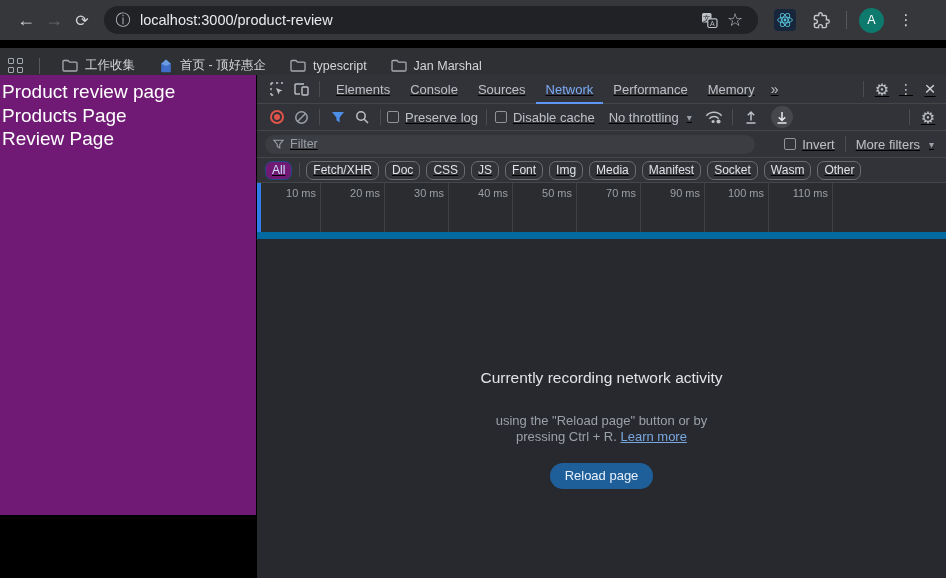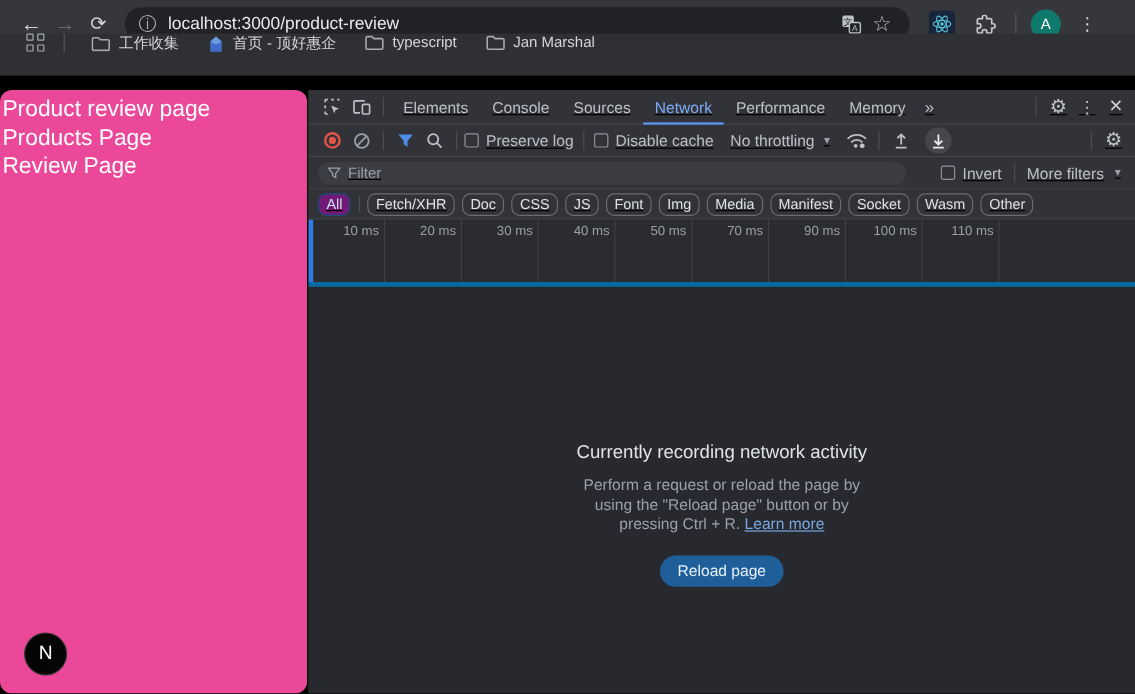--- a/index.html
+++ b/index.html
@@ -22,30 +22,30 @@
   .star { color:#bdc1c6; font-size:18px; }
   .ext-area { display:flex; align-items:center; margin-left:16px; gap:12px; }
   .react-chip { width:22px; height:22px; border-radius:4px; background:#17263a;
     display:flex; align-items:center; justify-content:center; }
   .tb-sep { width:1px; height:18px; background:#55575b; }
   .avatar { width:25px; height:25px; border-radius:50%; background:#0e7a6d; color:#fff;
     font-size:12.5px; display:flex; align-items:center; justify-content:center; }
   .kebab { color:#d2d4d7; font-size:15px; width:20px; text-align:center; letter-spacing:0; }
 
   
-  .bookmarks-bar { position:absolute; left:0; top:28px; width:946px; height:35px;
-    background:#2f3034; display:flex; align-items:flex-start; padding:0 16px; }
+  .bookmarks-bar { position:absolute; left:0; top:48px; width:946px; height:35px;
+    background:#2f3034; display:flex; align-items:center; padding:0 2px; }
   .apps-grid { display:grid; grid-template-columns:6px 6px; grid-gap:3px; margin:0 6px; }
   .apps-grid span { width:6px; height:6px; border:1.4px solid #a6aab0; border-radius:1px; }
   .bm-sep { width:1px; height:16px; background:#55575b; margin:0 10px; }
   .bm-item { display:flex; align-items:center; gap:7px; margin:0 12px; }
   .bm-label { color:#d3d5d8; font-size:12.5px; white-space:nowrap; }
 
   
-  .page-pane { position:absolute; left:0; top:75px; width:256px; height:503px; background:#ec4899; overflow:hidden;border-radius:10px; }
+  .page-pane { position:absolute; left:0; top:75px; width:256px; height:440px; background:#701a75; overflow:hidden; }
   .page-line { color:#fff; font-size:19px; line-height:23.5px; padding-left:2px; white-space:nowrap; }
   .page-pane .first { padding-top:5px; }
   .next-logo { position:absolute; left:20px; top:452px; width:36px; height:36px; border-radius:50%;
     background:#050505; border:1px solid #3a3a3a; color:#fff; font-size:16px;
     display:flex; align-items:center; justify-content:center; }
 
   
   .devtools { position:absolute; left:256px; top:75px; width:690px; height:503px;
     background:#28292e; display:flex; flex-direction:column; border-left:1px solid #000; }
   .dt-row { display:flex; align-items:center; background:#323338; border-bottom:1px solid #45464a; flex:0 0 auto;text-decoration:underline; }
@@ -73,21 +73,21 @@
   .filter-pill { height:19px; flex:0 0 490px; background:#3b3d42; border-radius:10px;
     display:flex; align-items:center; padding:0 8px; gap:6px; }
   .filter-ph { color:#9aa0a6; font-size:12.5px; }
 
   .dt-chips { height:25px; padding:0 6px; }
   .chip { font-size:12px; color:#dfe2e6; border:1px solid #696c70; border-radius:7px;
     padding:1.5px 6px; margin-left:6px; white-space:nowrap; flex:0 0 auto; }
   .chip.selected { background:#701a75; border-color:#1a4c7c; color:#cde1f8; margin-left:2px; }
   .chip-sep { width:1px; height:14px; background:#4b4c50; margin-left:7px; flex:0 0 auto; }
 
-  .dt-ruler { position:relative; height:56px; background:#2b2c2f; border-bottom:4px solid #0369a1;
+  .dt-ruler { position:relative; height:56px; background:#2b2c2f; border-bottom:7px solid #0369a1;
     display:flex; overflow:hidden; flex:0 0 auto; }
   .ruler-seg { width:64px; flex:0 0 auto; border-right:1px solid #3f4044; height:100%; }
   .ruler-label { display:block; text-align:right; color:#9aa0a6; font-size:11px; padding:4px 4px 0 0; white-space:nowrap; }
   .ruler-marker { position:absolute; left:0; top:0; width:4px; height:100%; background:#2e7de9; }
 
   .dt-content { flex:1; background:#28292e; display:flex; flex-direction:column; align-items:center; padding-top:130px; }
   .empty-title { color:#e0e3e7; font-size:15.5px; margin-bottom:9px; }
   .empty-body { color:#9ba1a8; font-size:13px; line-height:16.5px; text-align:center; }
   .learn-more { color:#79a8e0; text-decoration:underline; }
   .reload-btn { margin-top:17px; background:#1f5f99; color:#e8f1fb; font-size:13px;
@@ -333,21 +333,21 @@
         </div>
       <div class="ruler-seg">
           <span class="ruler-label">110 ms</span>
         </div>
       <div class="ruler-marker"></div>
     </div>
 
     <div class="dt-content">
       <div class="empty-title">Currently recording network activity</div>
       <div class="empty-body">
-        <span>Perform a request or reload the page by</span><br>
+        <br>
         <span>using the "Reload page" button or by</span><br>
         <span>pressing Ctrl + R. </span><span class="learn-more">Learn more</span>
       </div>
       <button class="reload-btn">Reload page</button>
     </div>
 
   </div>
 </div>
 
 </body></html>

